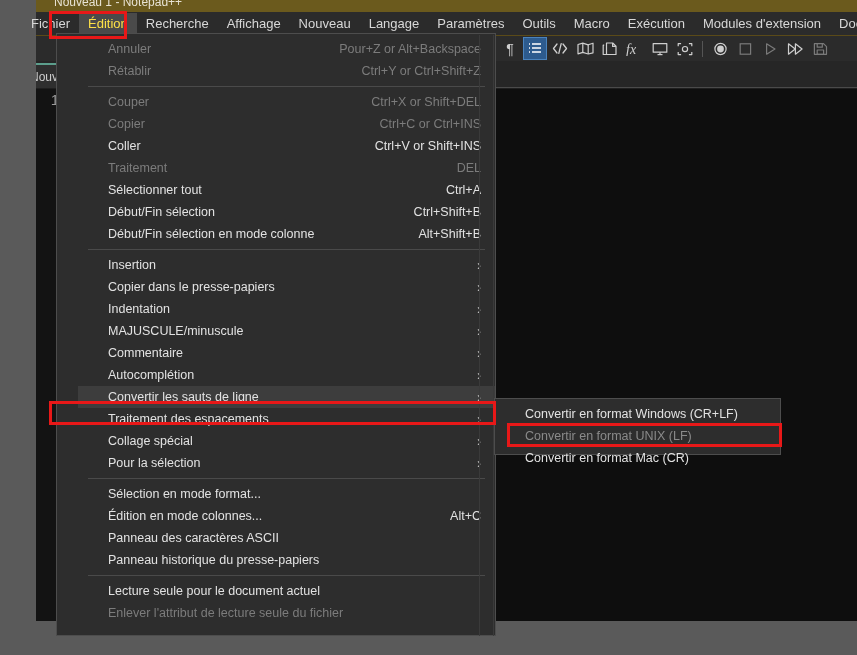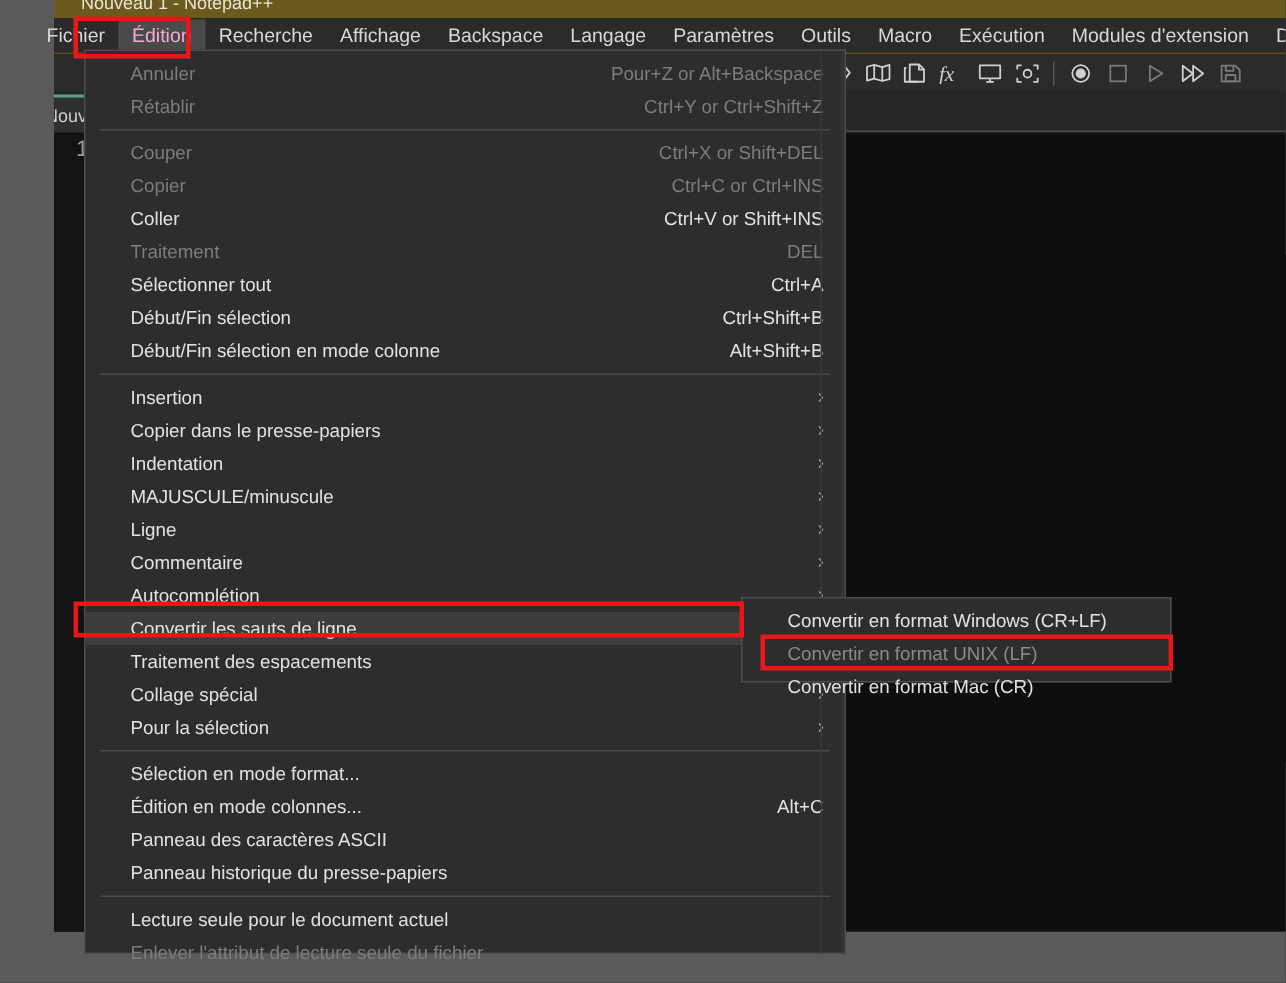--- a/index.html
+++ b/index.html
@@ -32,21 +32,21 @@
   .menubar-inner {
     display: flex; align-items: center; height: 23px;
     padding-left: 0px;
   }
   .menu-item {
     font-size: 13px; color: #d8d8d8;
     padding: 3px 9px 4px 9px;
     white-space: nowrap; line-height: 15px;
   }
   .menu-item.first { margin-left: -14px; }
-  .menu-item.active { background: #4a4a4a; color: #f9a8d4; }
+  .menu-item.active { background: #4a4a4a; color: #fde047; }
 
   
   .toolband {
     position: absolute; left: 0; top: 36px; width: 857px; height: 25px;
     background: #2b2b2b;
   }
   .tool-icons {
     position: absolute; left: 463px; top: 0px;
     display: flex; align-items: center; height: 25px; gap: 3px;
   }
@@ -81,25 +81,26 @@
   .gutter {
     position: absolute; left: 0; top: 0; width: 30px; height: 532px;
     background: #131313; border-right: 1px solid #333;
     color: #9b9b9b; font-size: 15px; text-align: right;
     padding: 2px 6px 0 0;
   }
 
   
   .dropdown {
     position: absolute; left: 20px; top: 33px;
-    width: 508px; height: 603px;
+    width: 440px; height: 603px;
     background: #2d2d2d;
     border: 1px solid #4d4d4d;
     color: #e2e2e2;
     z-index: 50;
+    padding-left: 21px;
   }
   .mi {
     position: relative; height: 22px;
     display: flex; align-items: center;
     padding-left: 30px; padding-right: 14px;
     font-size: 12.5px; white-space: nowrap;
   }
   .mi .label { flex: 0 0 auto; }
   .mi .accel { margin-left: auto; font-size: 12.5px; color: #e2e2e2; }
   .mi.disabled, .mi.disabled .accel { color: #7c7c7c; }
@@ -154,21 +155,21 @@
     <div class="titlebar">
       <span class="title-text">Nouveau 1 - Notepad++</span>
     </div>
 
     <div class="menubar">
       <div class="menubar-inner" id="menubar-inner">
           <div class="menu-item first">Fichier</div>
           <div class="menu-item active">Édition</div>
           <div class="menu-item">Recherche</div>
           <div class="menu-item">Affichage</div>
-          <div class="menu-item">Backspace</div>
+          <div class="menu-item">Nouveau</div>
           <div class="menu-item">Langage</div>
           <div class="menu-item">Paramètres</div>
           <div class="menu-item">Outils</div>
           <div class="menu-item">Macro</div>
           <div class="menu-item">Exécution</div>
           <div class="menu-item">Modules d'extension</div>
           <div class="menu-item">Documents</div>
         </div>
     </div>
 
@@ -332,24 +333,20 @@
       </div>
       <div class="mi">
         <span class="label">Indentation</span>
         <span class="arrow">›</span>
       </div>
       <div class="mi">
         <span class="label">MAJUSCULE/minuscule</span>
         <span class="arrow">›</span>
       </div>
       <div class="mi">
-        <span class="label">Ligne</span>
-        <span class="arrow">›</span>
-      </div>
-      <div class="mi">
         <span class="label">Commentaire</span>
         <span class="arrow">›</span>
       </div>
       <div class="mi">
         <span class="label">Autocomplétion</span>
         <span class="arrow">›</span>
       </div>
       <div class="mi hovered">
         <span class="label">Convertir les sauts de ligne</span>
         <span class="arrow">›</span>

